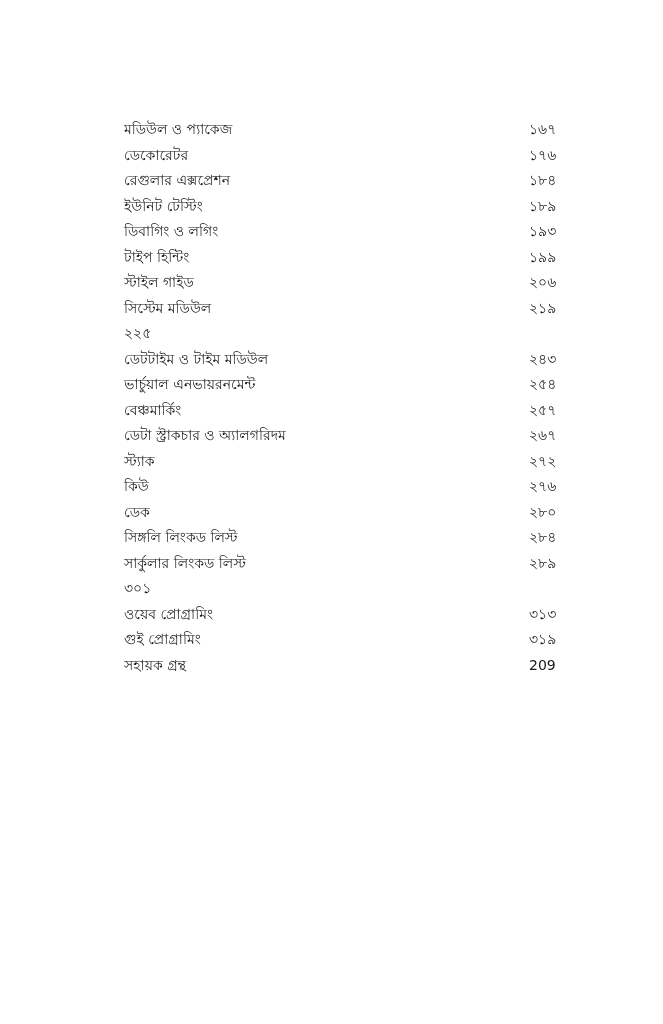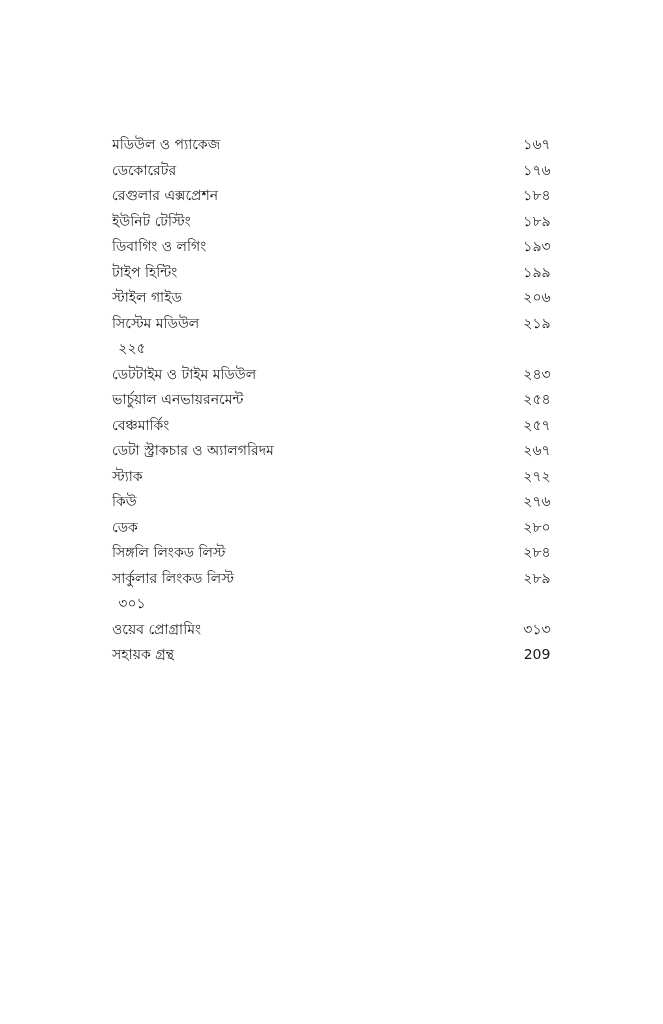--- a/index.html
+++ b/index.html
@@ -10,43 +10,42 @@
     body {
       width: 663px;
       height: 1024px;
       position: relative;
       overflow: hidden;
       font-family: "DejaVu Sans", "Liberation Sans", sans-serif;
       color: #1a1a1a;
     }
     .toc {
       position: absolute;
-      left: 112px;
+      left: 124px;
       top: 117px;
       width: 445px;
       margin: 0;
       padding: 0;
       list-style: none;
     }
     .toc-row {
       display: flex;
       justify-content: space-between;
       align-items: baseline;
       height: 25.5px;
       line-height: 25.5px;
       font-size: 14px;
     }
     .toc-title {
       white-space: nowrap;
     }
     .toc-page {
       white-space: nowrap;
-      text-align: center;
+      text-align: left;
       min-width: 40px;
-      margin-top: 15px;
     }
   </style>
 </head>
 <body>
 
 <ul class="toc">
   <li class="toc-row">
       <span class="toc-title">মডিউল ও প্যাকেজ</span>
       <span class="toc-page">১৬৭</span>
     </li>
@@ -118,16 +117,20 @@
       <span class="toc-page">২৮৯</span>
     </li>
   <li class="toc-row">
       <span class="toc-page">৩০১</span>
     </li>
   <li class="toc-row">
       <span class="toc-title">ওয়েব প্রোগ্রামিং</span>
       <span class="toc-page">৩১৩</span>
     </li>
   <li class="toc-row">
+      <span class="toc-title">গুই প্রোগ্রামিং</span>
+      <span class="toc-page">৩১৯</span>
+    </li>
+  <li class="toc-row">
       <span class="toc-title">সহায়ক গ্রন্থ</span>
       <span class="toc-page">209</span>
     </li>
 </ul>
 
 </body></html>

